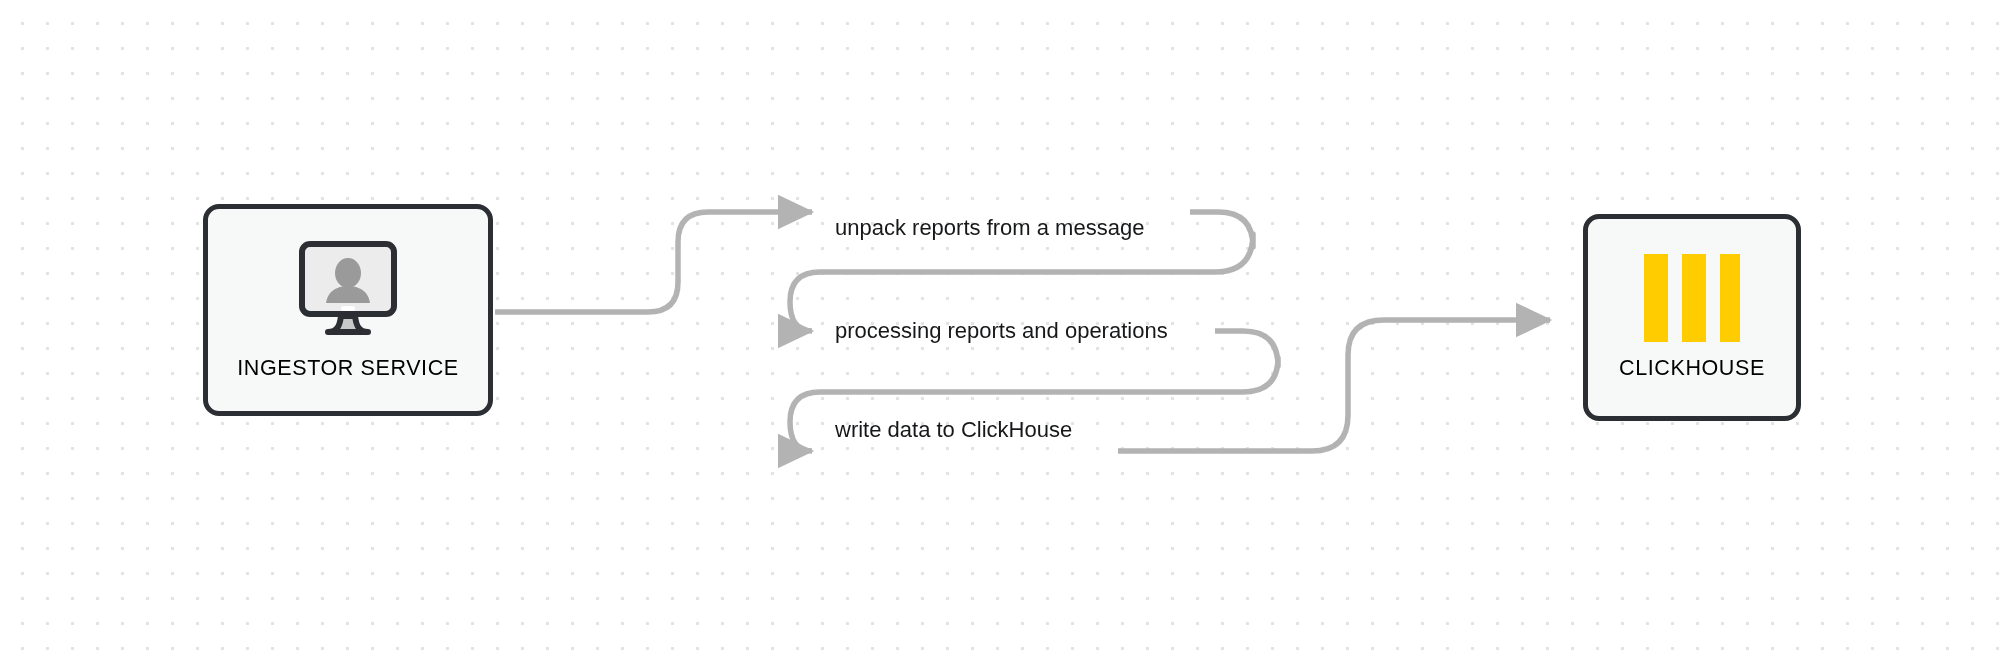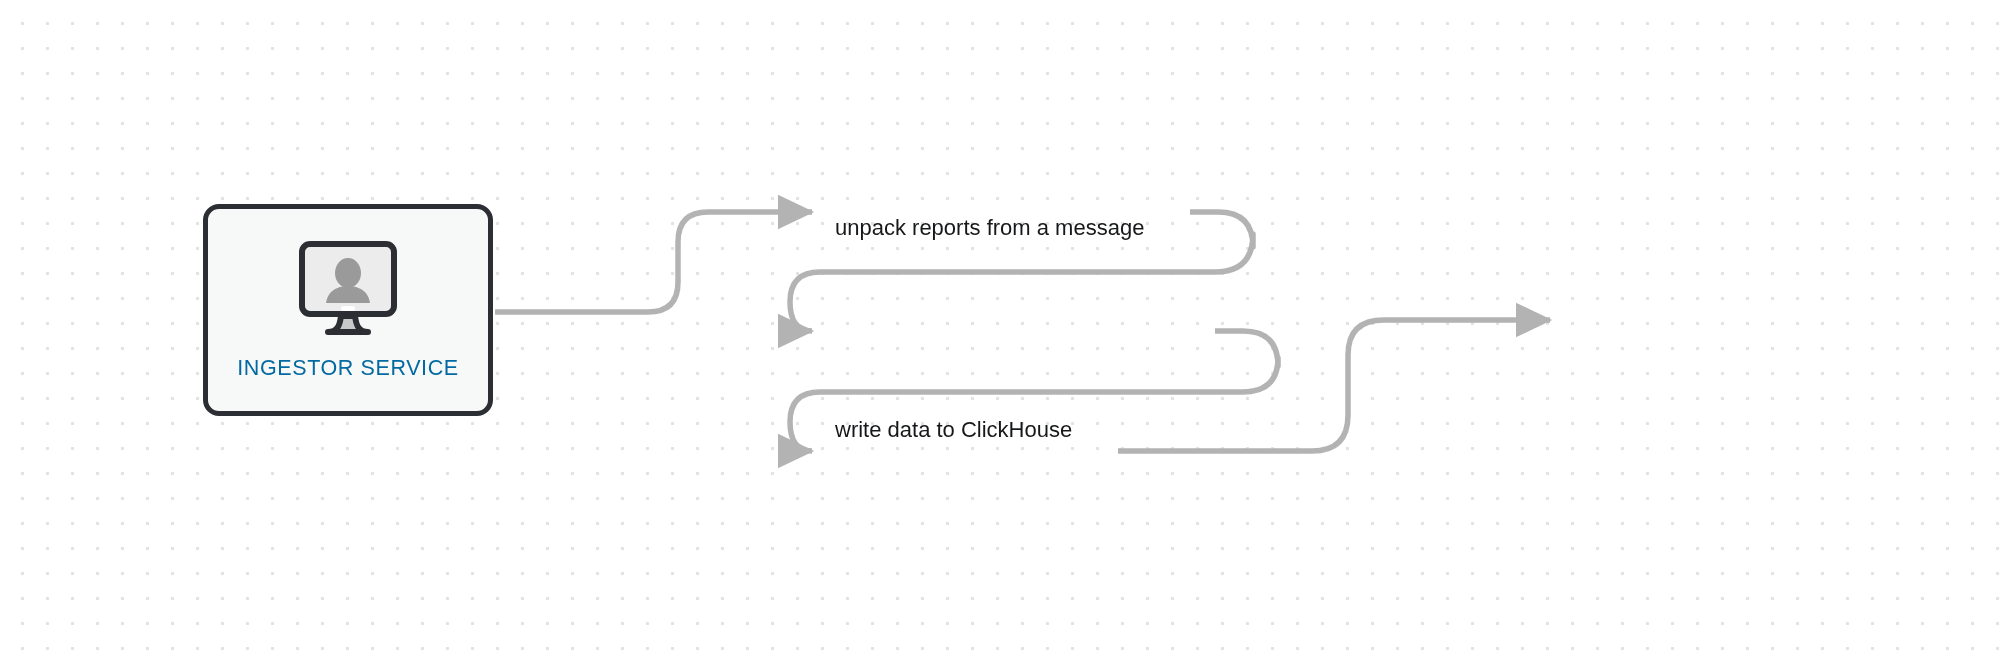--- a/index.html
+++ b/index.html
@@ -44,21 +44,21 @@
   }
   #node-clickhouse {
     left: 1583px;
     top: 214px;
     width: 218px;
     height: 207px;
   }
   .node-label {
     font-size: 21.5px;
     letter-spacing: 0.6px;
-    color: #0369a1;
+    color: #000000;
     white-space: nowrap;
   }
   #node-ingestor .node-label { margin-top: 16px; }
   #node-clickhouse .node-label { margin-top: 14px; }
   .monitor-icon { display: block; }
   .ch-logo {
     display: flex;
     align-items: flex-end;
     gap: 14px;
     height: 88px;
@@ -113,17 +113,26 @@
         <rect x="6" y="4" width="92" height="70" rx="8" ry="8" fill="#ececec" stroke="#2b2f33" stroke-width="6"></rect>
         <ellipse cx="52" cy="33" rx="13" ry="15" fill="#9a9a9a"></ellipse>
         <path d="M 30 63 C 32 49 44 46 52 46 C 60 46 72 49 74 63 Z" fill="#9a9a9a"></path>
         <rect x="45" y="66" width="14" height="5" rx="2.5" fill="#ffffff"></rect>
         <path d="M 32 92 C 42 92 44 84 45 76 L 59 76 C 60 84 62 92 72 92 Z" fill="#c9c9c9" stroke="#2b2f33" stroke-width="6" stroke-linejoin="round"></path>
       </svg>
     </span>
     <span class="node-label">INGESTOR SERVICE</span>
   </div>
 
+  <div class="node" id="node-clickhouse">
+    <span class="ch-logo">
+      <span class="ch-bar b1"></span>
+      <span class="ch-bar b2"></span>
+      <span class="ch-bar b3"></span>
+    </span>
+    <span class="node-label">CLICKHOUSE</span>
+  </div>
 
   <span class="edge-label" id="edge-label-1">unpack reports from a message</span>
+  <span class="edge-label" id="edge-label-2">processing reports and operations</span>
   <span class="edge-label" id="edge-label-3">write data to ClickHouse</span>
 
 </div>
 
 </body></html>

